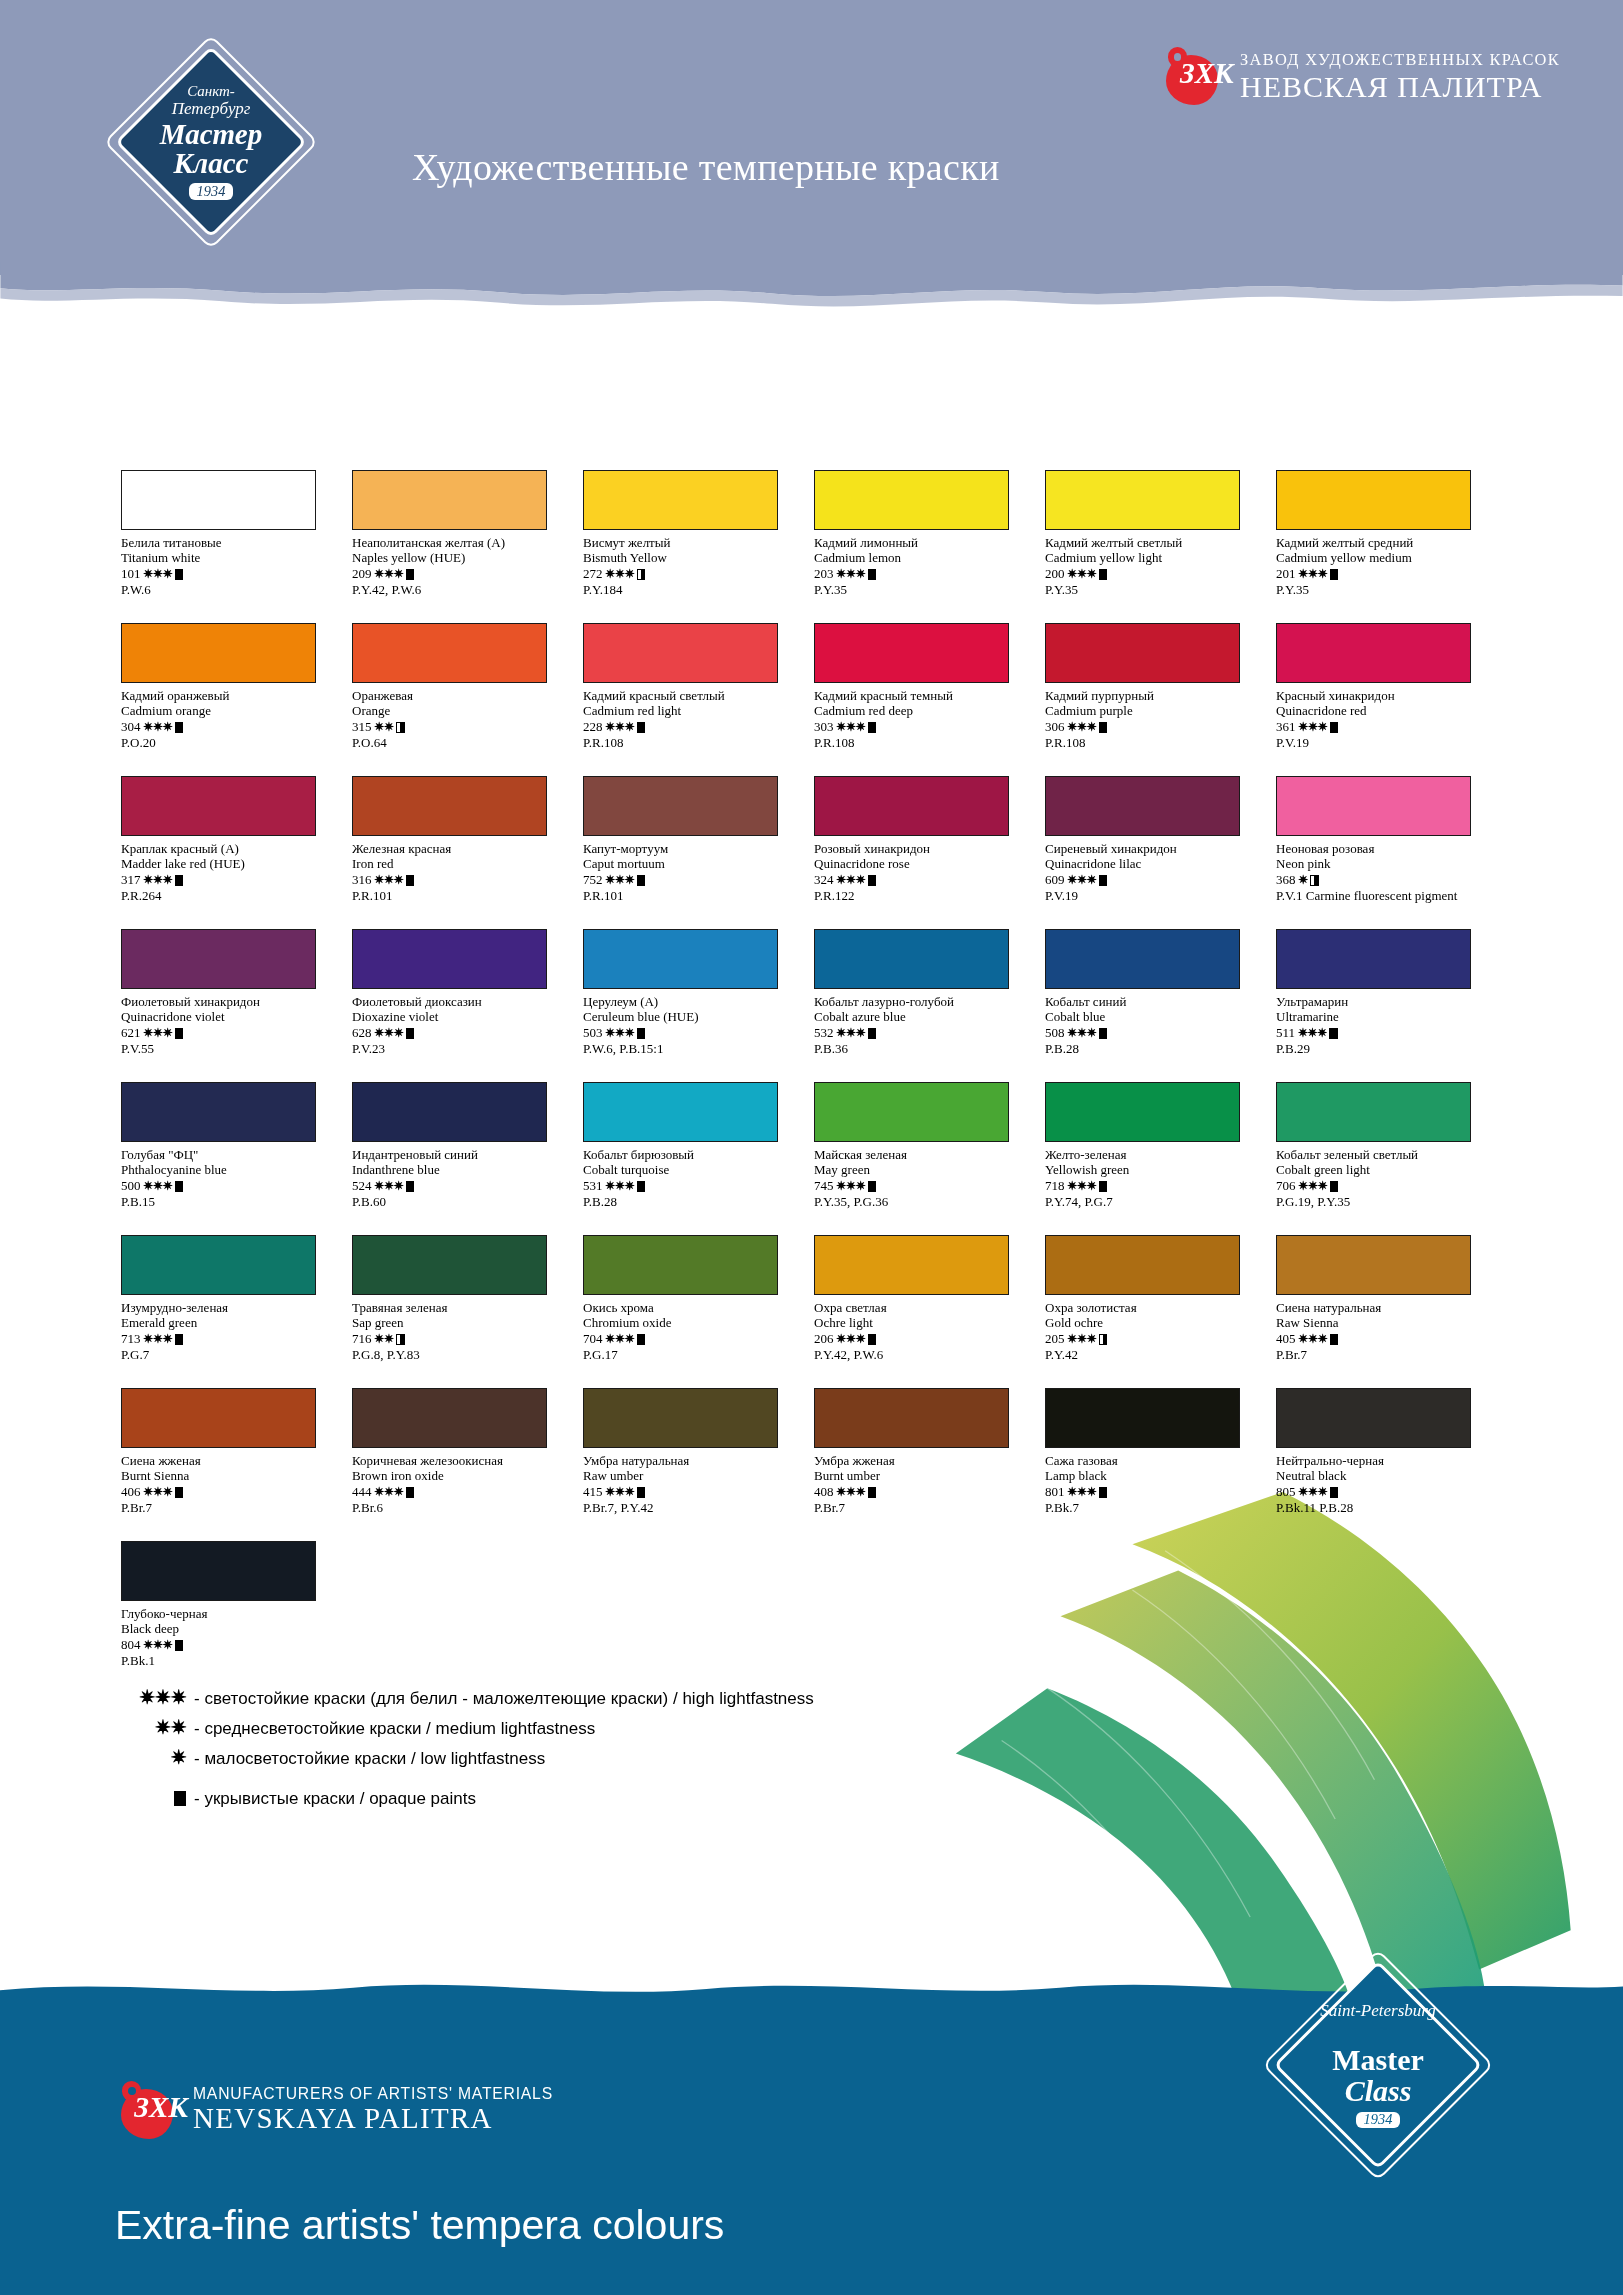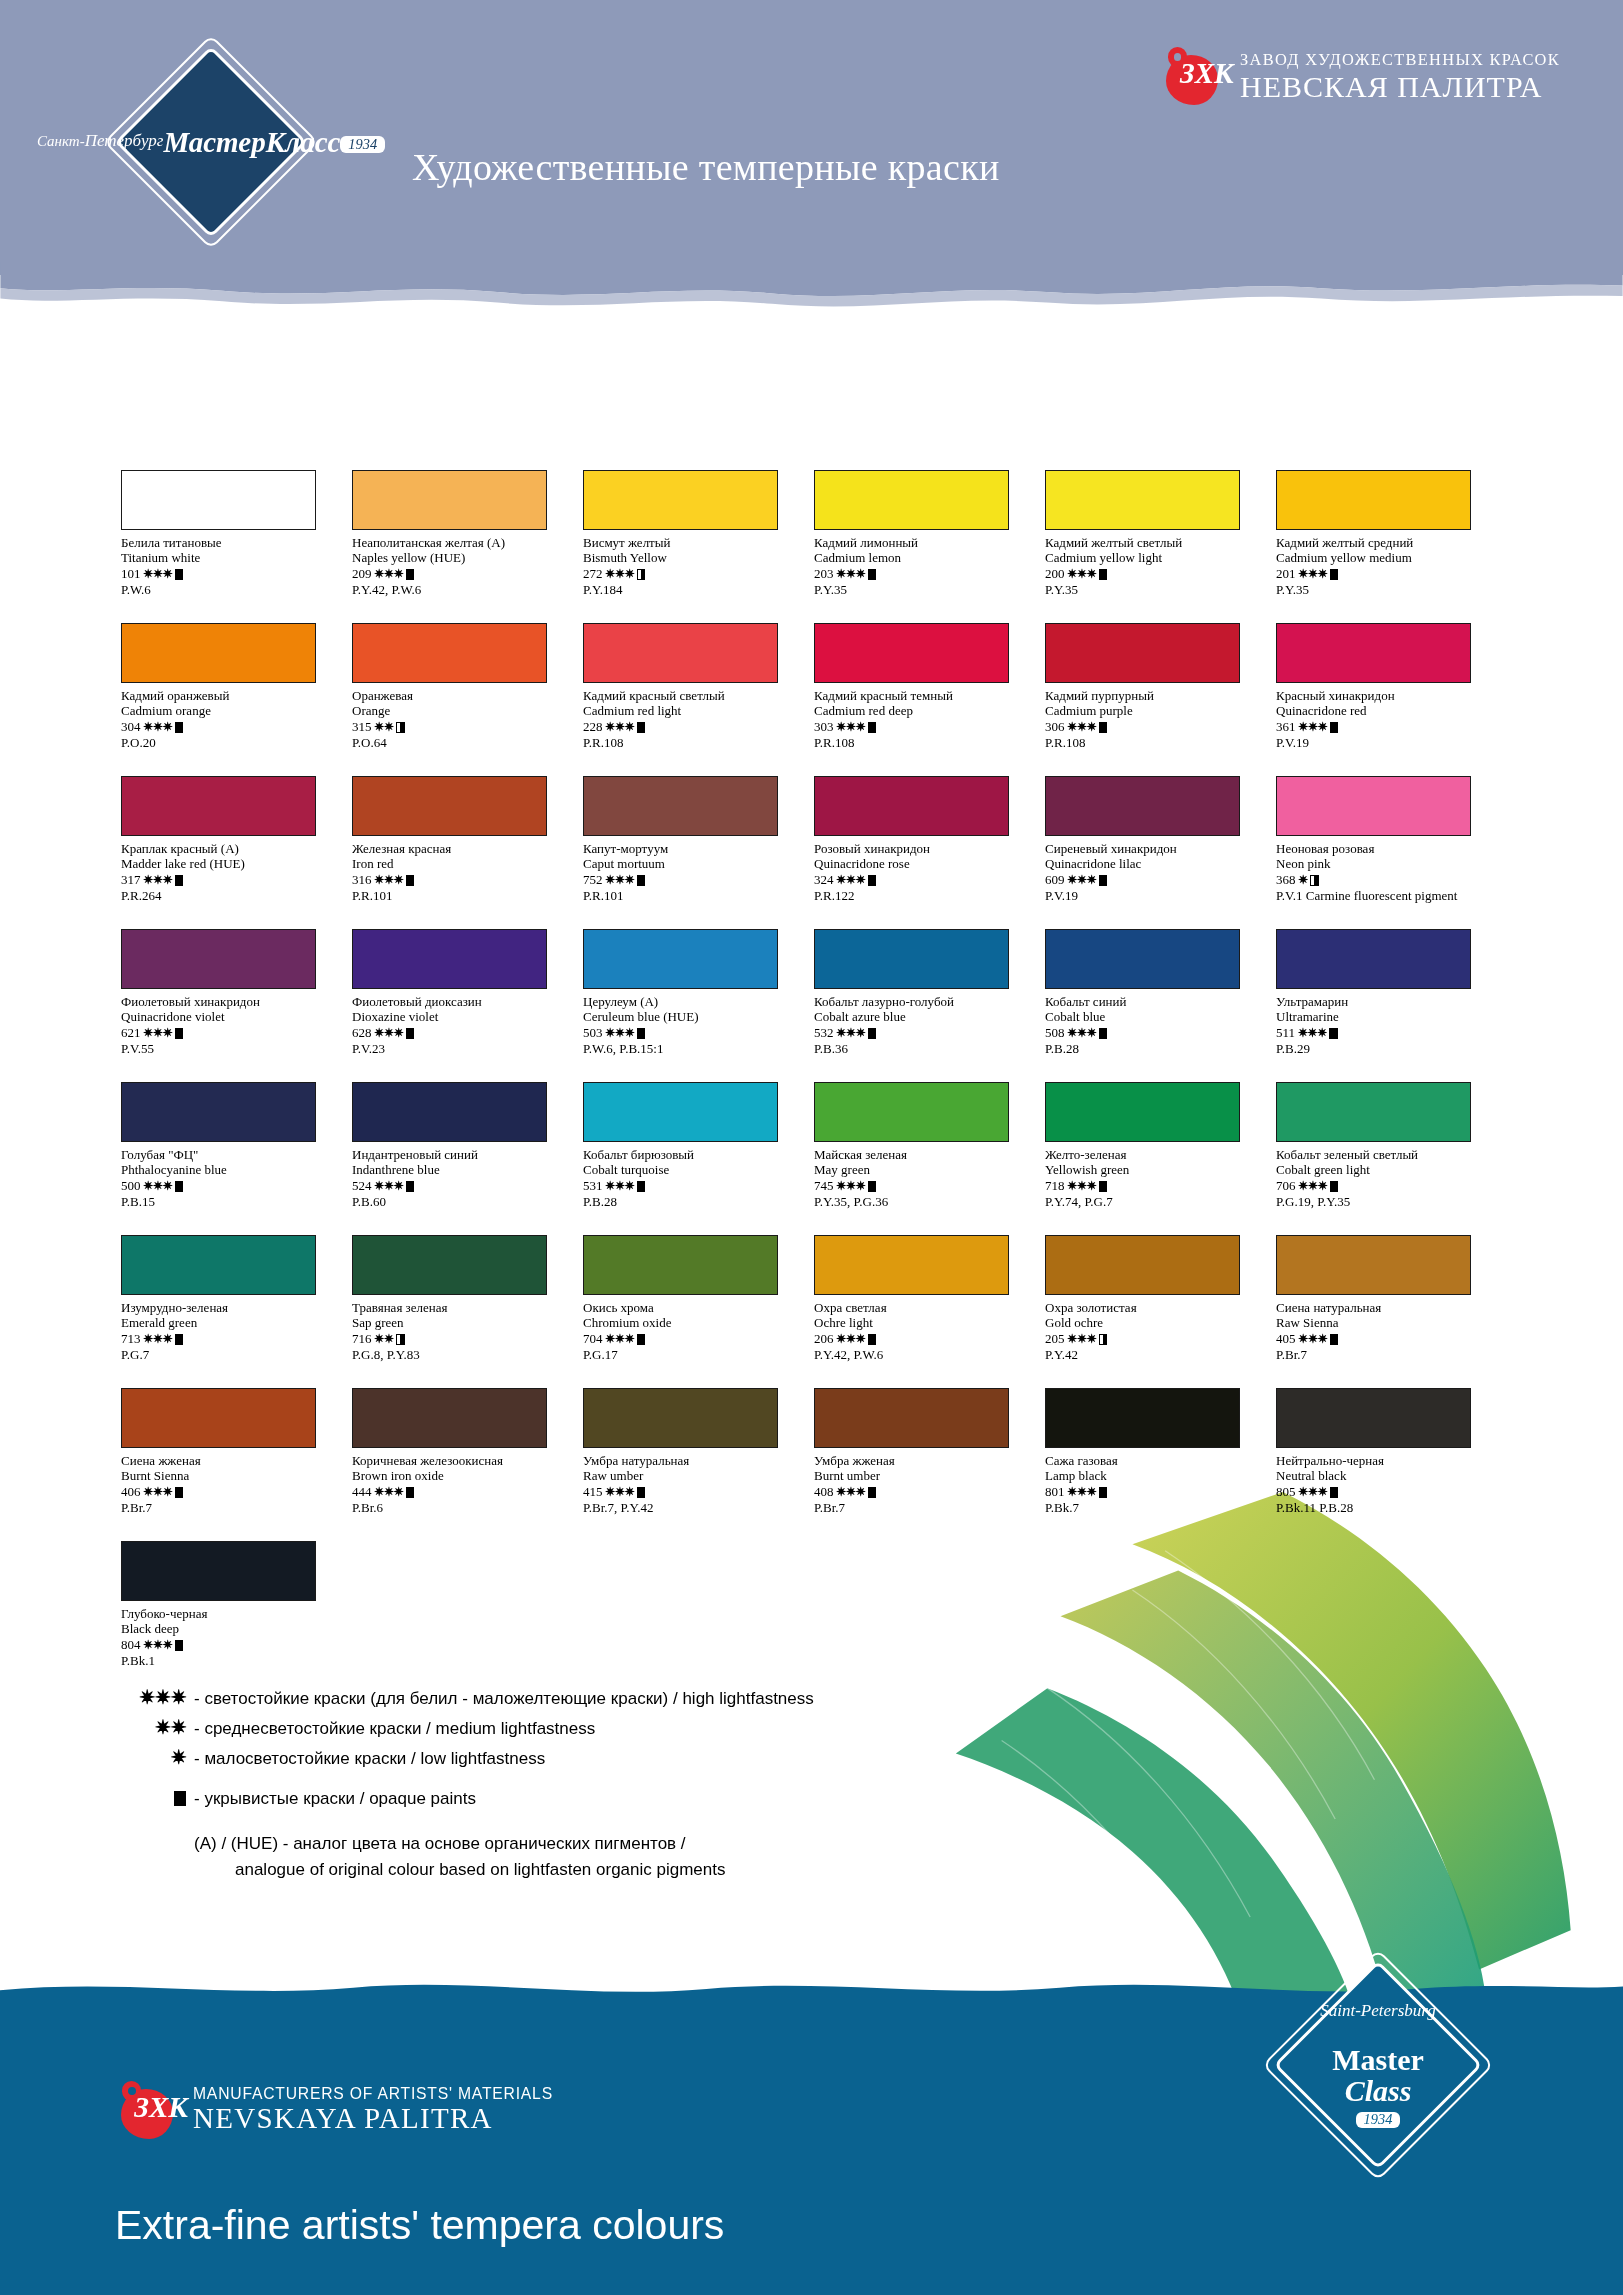--- a/index.html
+++ b/index.html
@@ -41,21 +41,21 @@
   .mk-logo .diamond-outer {
     position: absolute; left: 50%; top: 50%;
     width: 152px; height: 152px;
     margin-left: -76px; margin-top: -76px;
     border: 2.6px solid #ffffff;
     transform: rotate(45deg);
     border-radius: 9.2px;
   }
   .mk-logo .mk-text {
     position: absolute; left: 0; top: 0; width: 190px; height: 222px;
-    display: flex; flex-direction: row;
+    display: flex; flex-direction: column;
     align-items: center; justify-content: center;
     color: #ffffff; text-align: center;
     line-height: 1.04;
     z-index: 3;
   }
   .mk-text .l1 { font-size: 15px; font-style: italic; font-family: "Liberation Serif", serif; }
   .mk-text .l2 { font-size: 17px; font-style: italic; margin-bottom: 2.6px; }
   .mk-text .l3 { font-size: 29px; font-style: italic; font-weight: bold; line-height: 1.0; }
   .mk-text .l4 { font-size: 29px; font-style: italic; font-weight: bold; line-height: 1.0; }
   .mk-text .l5 {
@@ -904,24 +904,20 @@
     <div class="legend-row">
       <span class="legend-sym">✷</span>
       <span class="legend-txt">- малосветостойкие краски / low lightfastness</span>
     </div>
 
     <div class="legend-row gap-top">
       <span class="legend-sym"><span class="sq-full"></span></span>
       <span class="legend-txt">- укрывистые краски / opaque paints</span>
     </div>
 
-    <div class="legend-note">
-      <span>(A) / (HUE) - аналог цвета на основе органических пигментов /</span>
-      <span class="indent">analogue of original colour based on lightfasten organic pigments</span>
-    </div>
   </div>
 
   <div class="footer">
     <div class="footer-brush">
       <svg width="1623" height="59" viewBox="0 0 2481 90" xmlns="http://www.w3.org/2000/svg">
         <path d="M0,34 C180,16 360,46 540,30 C720,14 900,48 1080,32 C1260,16 1440,46 1620,30
                  C1800,14 1980,46 2160,32 C2300,21 2400,34 2481,28 L2481,90 L0,90 Z" fill="#0a6290"></path>
       </svg>
     </div>
 

